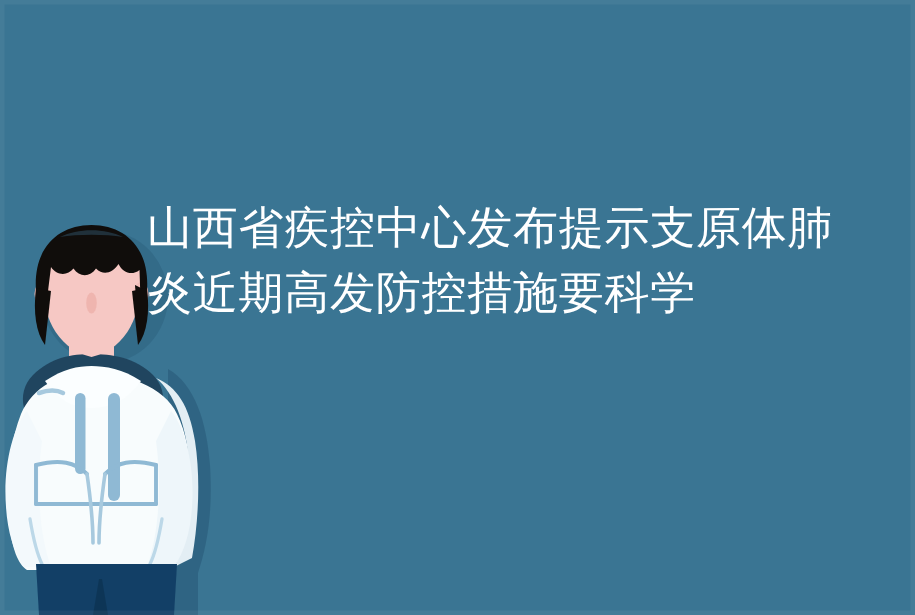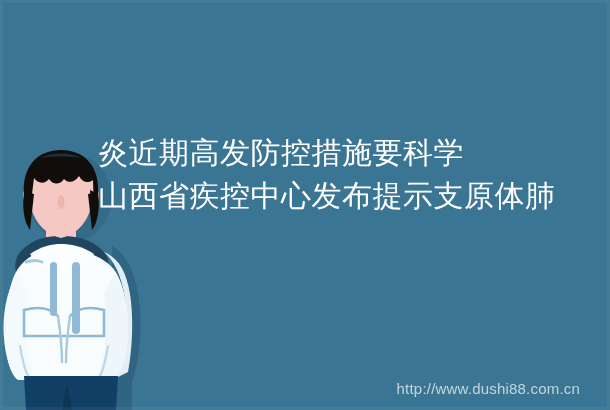--- a/index.html
+++ b/index.html
@@ -158,20 +158,19 @@
       </g>
 
       <g>
         <path d="M24 226 L118 226 L116 260 L26 260 Z" fill="#123f66"></path>
         <path d="M68 236 L72 260 L62 260 L66 236 Z" fill="#0d3353" opacity="0.8"></path>
       </g>
     </svg>
   </div>
 
   <div id="headline">
+    <span class="ln">山西省疾控中心发布提示支原体肺</span>
     <span class="ln">炎近期高发防控措施要科学</span>
-    <span class="ln">山西省疾控中心发布提示支原体肺</span>
   </div>
 
-  <div id="watermark">http://www.dushi88.com.cn</div>
 
   <div id="frame"></div>
 </div>
 
 </body></html>

